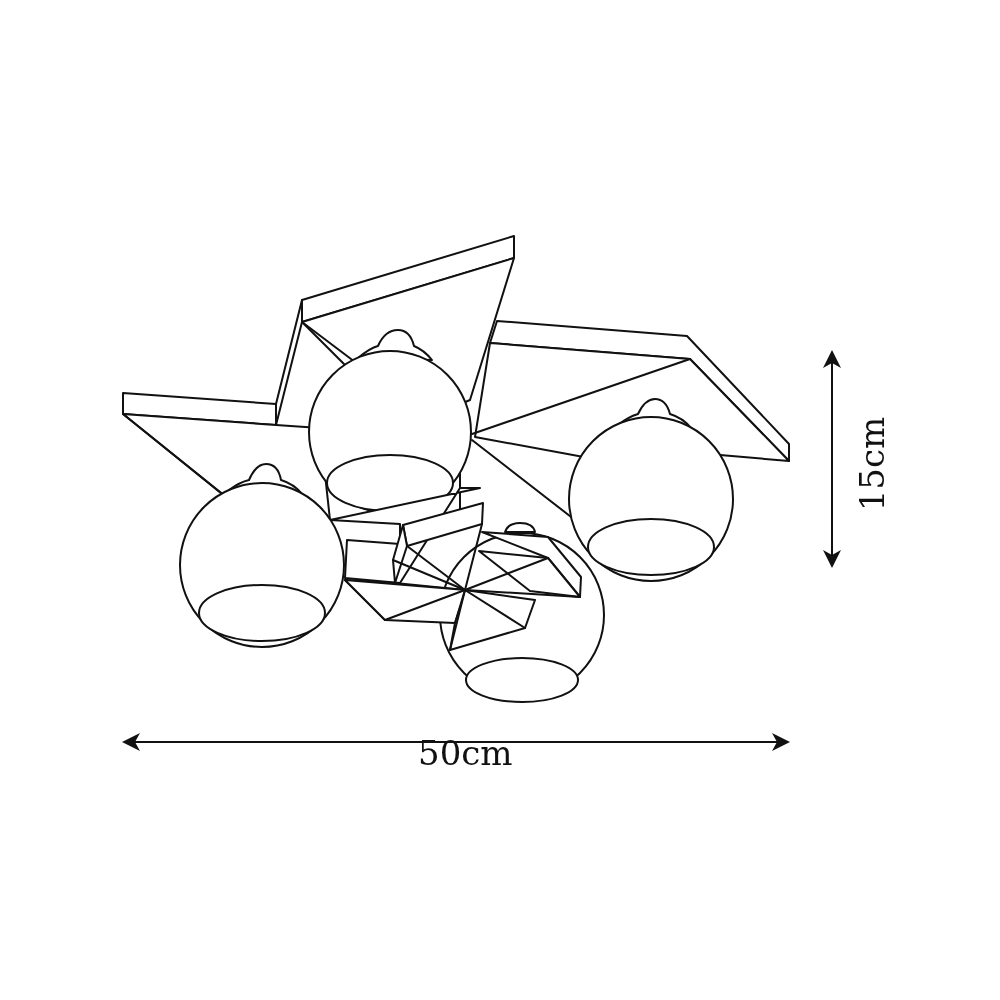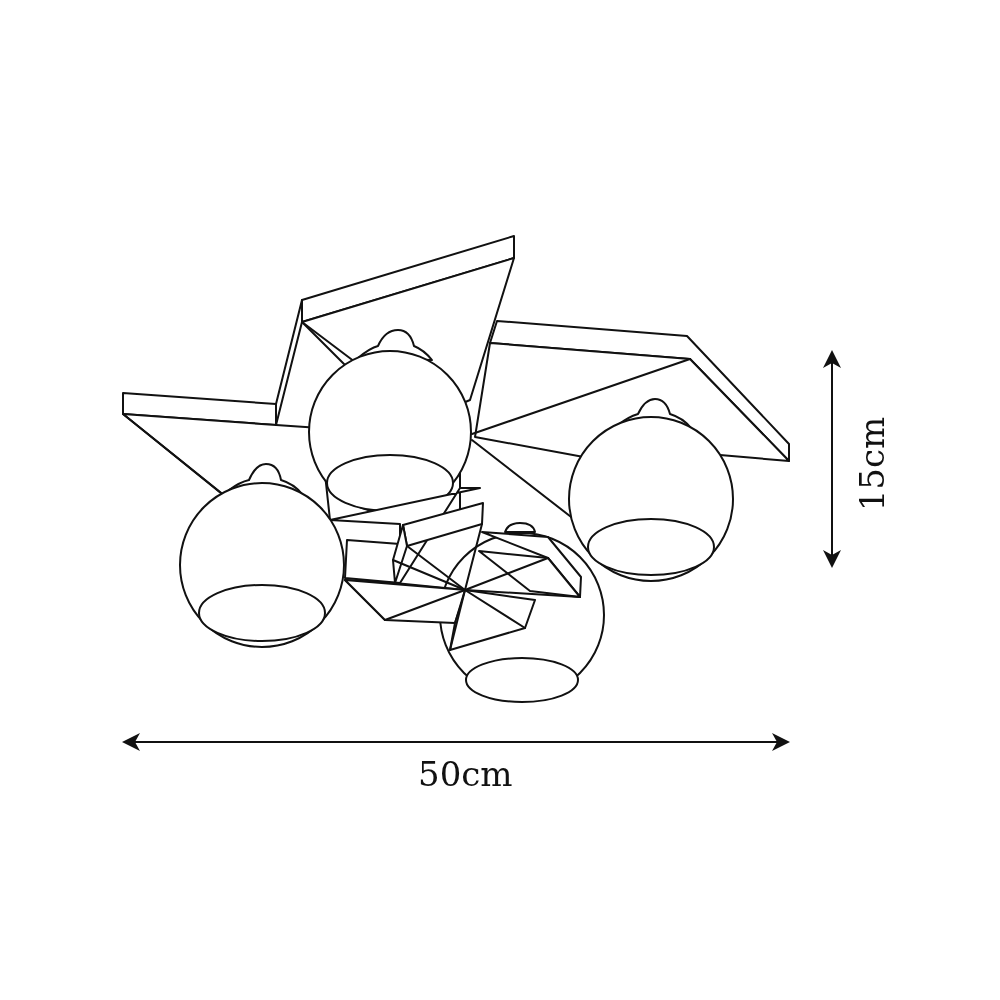--- a/index.html
+++ b/index.html
@@ -10,21 +10,21 @@
     .dim { stroke: #111111; stroke-width: 2; fill: none; }
     .arrow { fill: #111111; stroke: none; }
     .dim-label {
       position: absolute;
       font-family: "DejaVu Serif", "Liberation Serif", serif;
       font-size: 34px;
       color: #111111;
       line-height: 1;
       white-space: nowrap;
     }
-    #width-label { left: 418px; top: 757px; }
+    #width-label { left: 418px; top: 736px; }
     #height-label { left: 872px; top: 464px; transform: translate(-50%, -50%) rotate(-90deg); transform-origin: center; }
   </style>
 </head>
 <body>
 
 <svg id="drawing" viewBox="0 0 1000 1000" xmlns="http://www.w3.org/2000/svg">
 
   <g>
 
     <polygon class="ln" points="123,393 276,404 276,425 123,414"></polygon>

